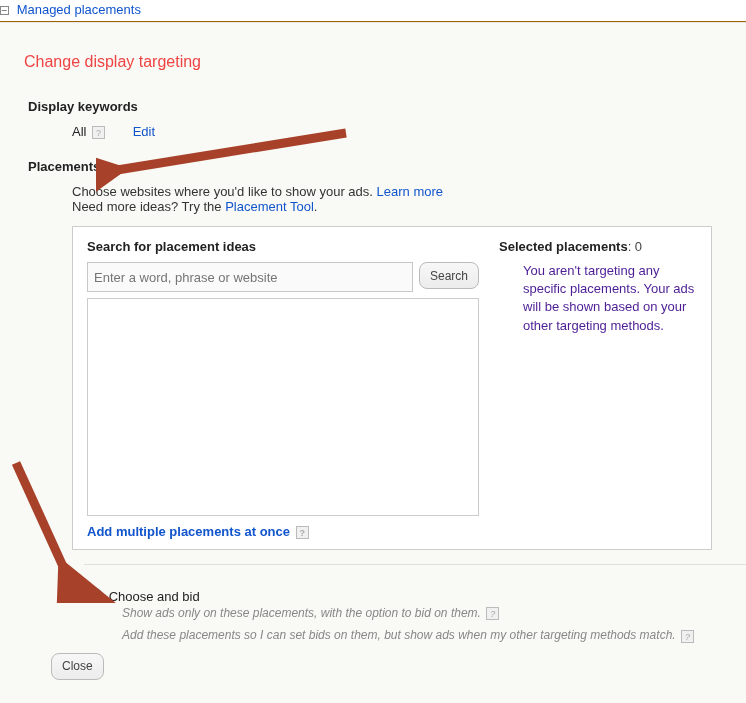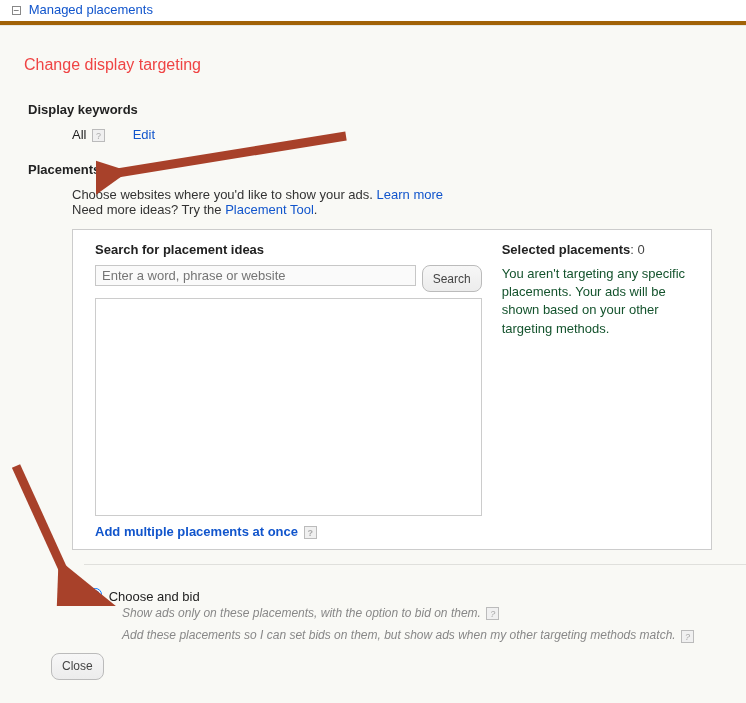--- a/index.html
+++ b/index.html
@@ -8,22 +8,22 @@
     font-family: Arial, Helvetica, sans-serif;
     font-size: 13px;
     color: #222;
     background: #fff;
     position: relative;
     width: 746px;
     height: 703px;
     overflow: hidden;
   }
   .top-bar {
-    border-bottom: 4px solid #a16207;
-    padding: 2px 6px 4px 12px;
+    border-bottom: 1px solid #a16207;
+    padding: 2px 6px 4px 0;
   }
   .expand-box {
     display: inline-block;
     width: 9px; height: 9px;
     border: 1px solid #888;
     line-height: 7px;
     text-align: center;
     font-size: 10px;
     color: #555;
     margin-right: 4px;
@@ -57,29 +57,29 @@
   .row-kw { margin-bottom: 20px; }
   .row-kw .all { margin-left: 0; }
   .row-kw .edit { margin-left: 22px; }
   .desc { color: #333; margin-bottom: 12px; }
   .search-card {
     background: #fff;
     border: 1px solid #ccc;
     width: 640px;
     display: flex;
     gap: 20px;
-    padding: 12px 14px 10px 22px;
+    padding: 12px 14px 10px 14px;
   }
   .search-left { width: 396px; }
   .search-right { width: 200px; }
   .card-h { font-weight: bold; font-size: 13px; margin-bottom: 8px; }
   .search-row { display: flex; gap: 6px; margin-bottom: 6px; }
   .search-input {
     flex: 1;
-    height: 21px;
+    height: 30px;
     border: 1px solid #c7c7c7;
     padding: 0 6px;
     font-size: 13px;
     color: #3b82f6;
     background: #fafafa;
   }
   .btn {
     height: 27px;
     border: 1px solid #bbb;
     background: linear-gradient(#f7f7f7,#ececec);
@@ -93,21 +93,21 @@
     border: 1px solid #ccc;
     height: 218px;
     background: #fff;
   }
   .add-multiple {
     margin-top: 8px;
     font-weight: bold;
     color: #1155cc;
   }
   .sel-count { color: #444; }
-  .sel-desc { color: #14532d; margin-top: 6px; line-height: 1.4; }
+  .sel-desc { color: #4c1d95; margin-top: 6px; line-height: 1.4; margin-left: 24px; }
   .radio-block { margin-left: 60px; margin-top: 20px; }
   .radio-row { margin-bottom: 2px; }
   .radio-lbl { font-size: 13px; }
   .radio-desc { color: #888; font-size: 12px; margin-left: 38px; margin-bottom: 8px; font-style: italic; }
   .close-row { margin-left: 27px; margin-top: 10px; }
   .hr { border-top: 1px solid #e0e0dc; margin: 14px 0 0 60px; }
   
   .annot { position: absolute; pointer-events: none; }
 </style>
 </head>

